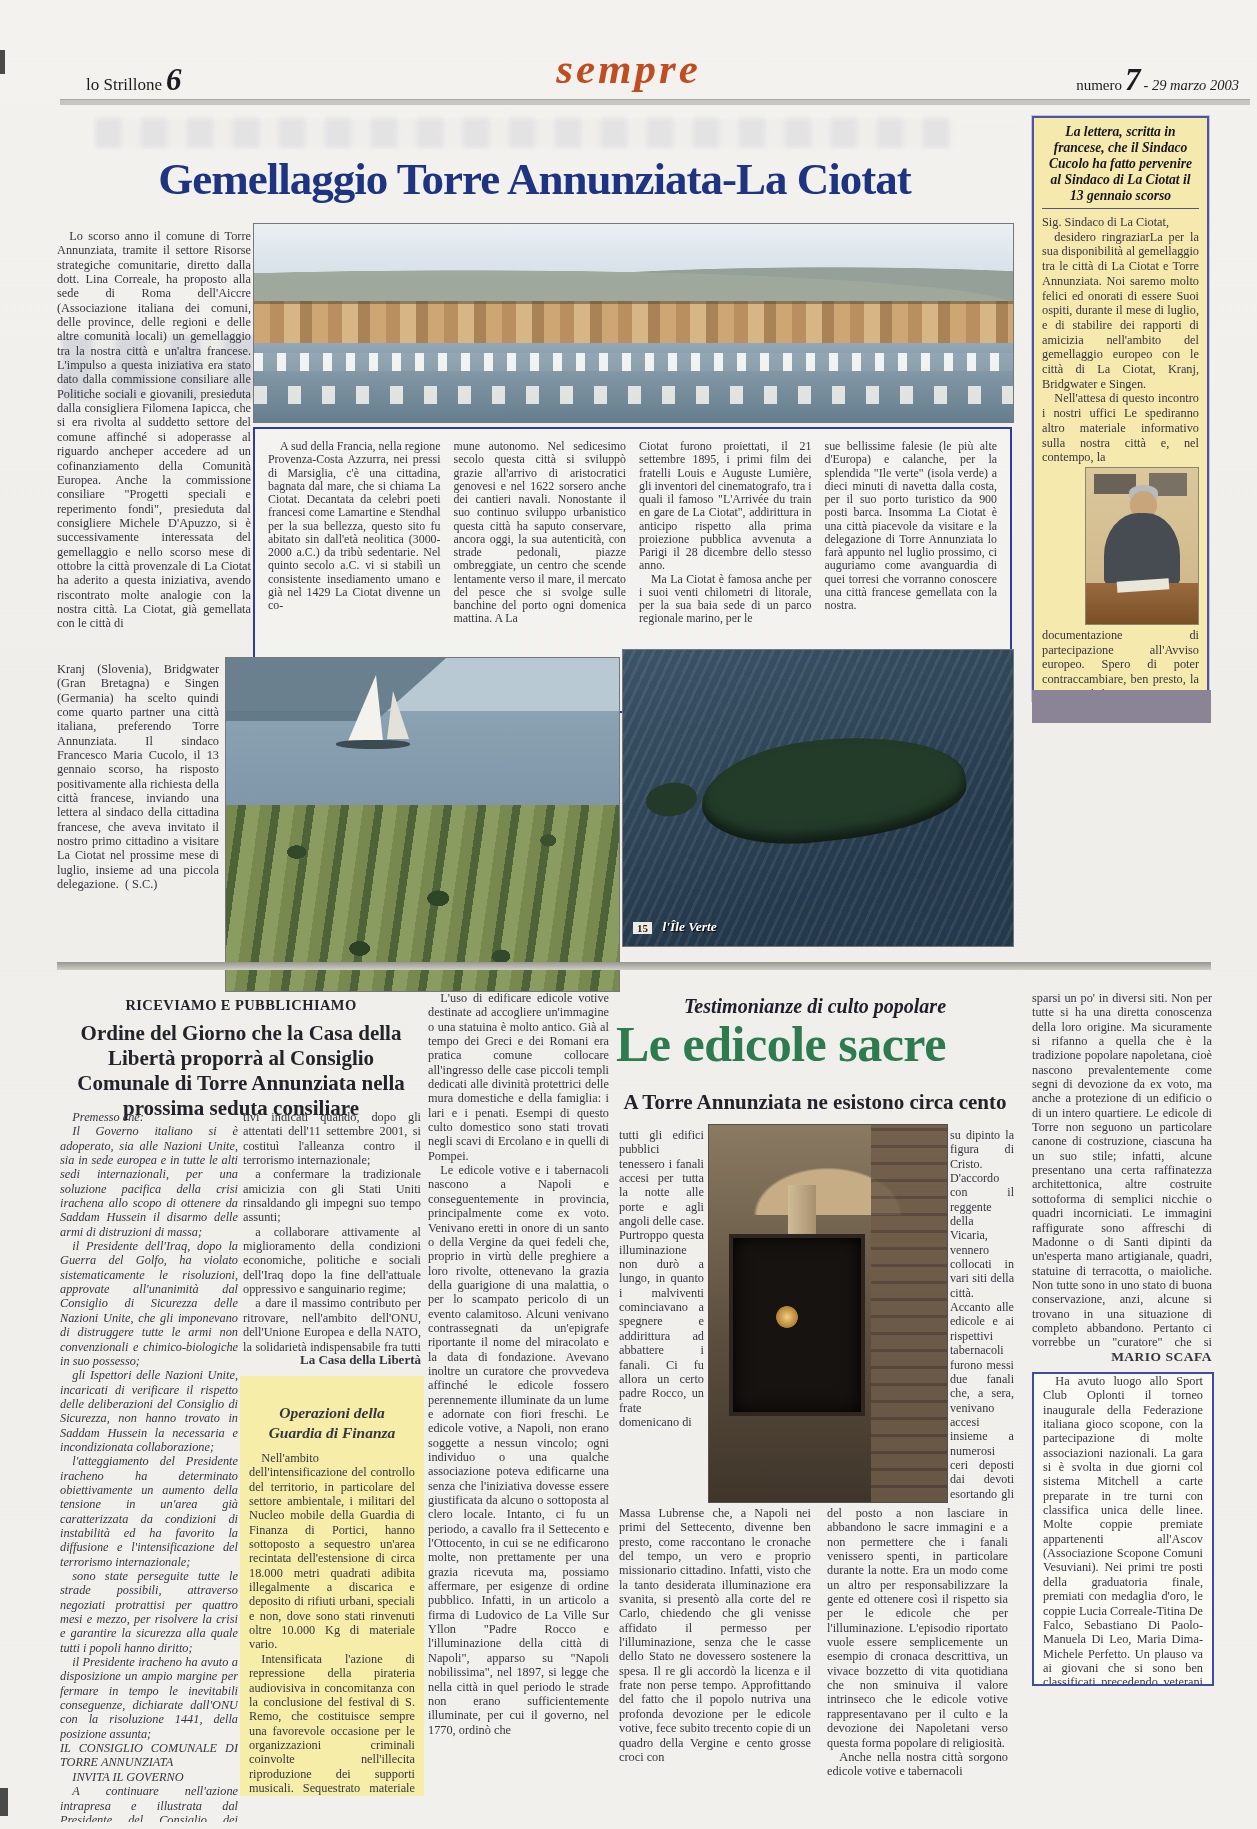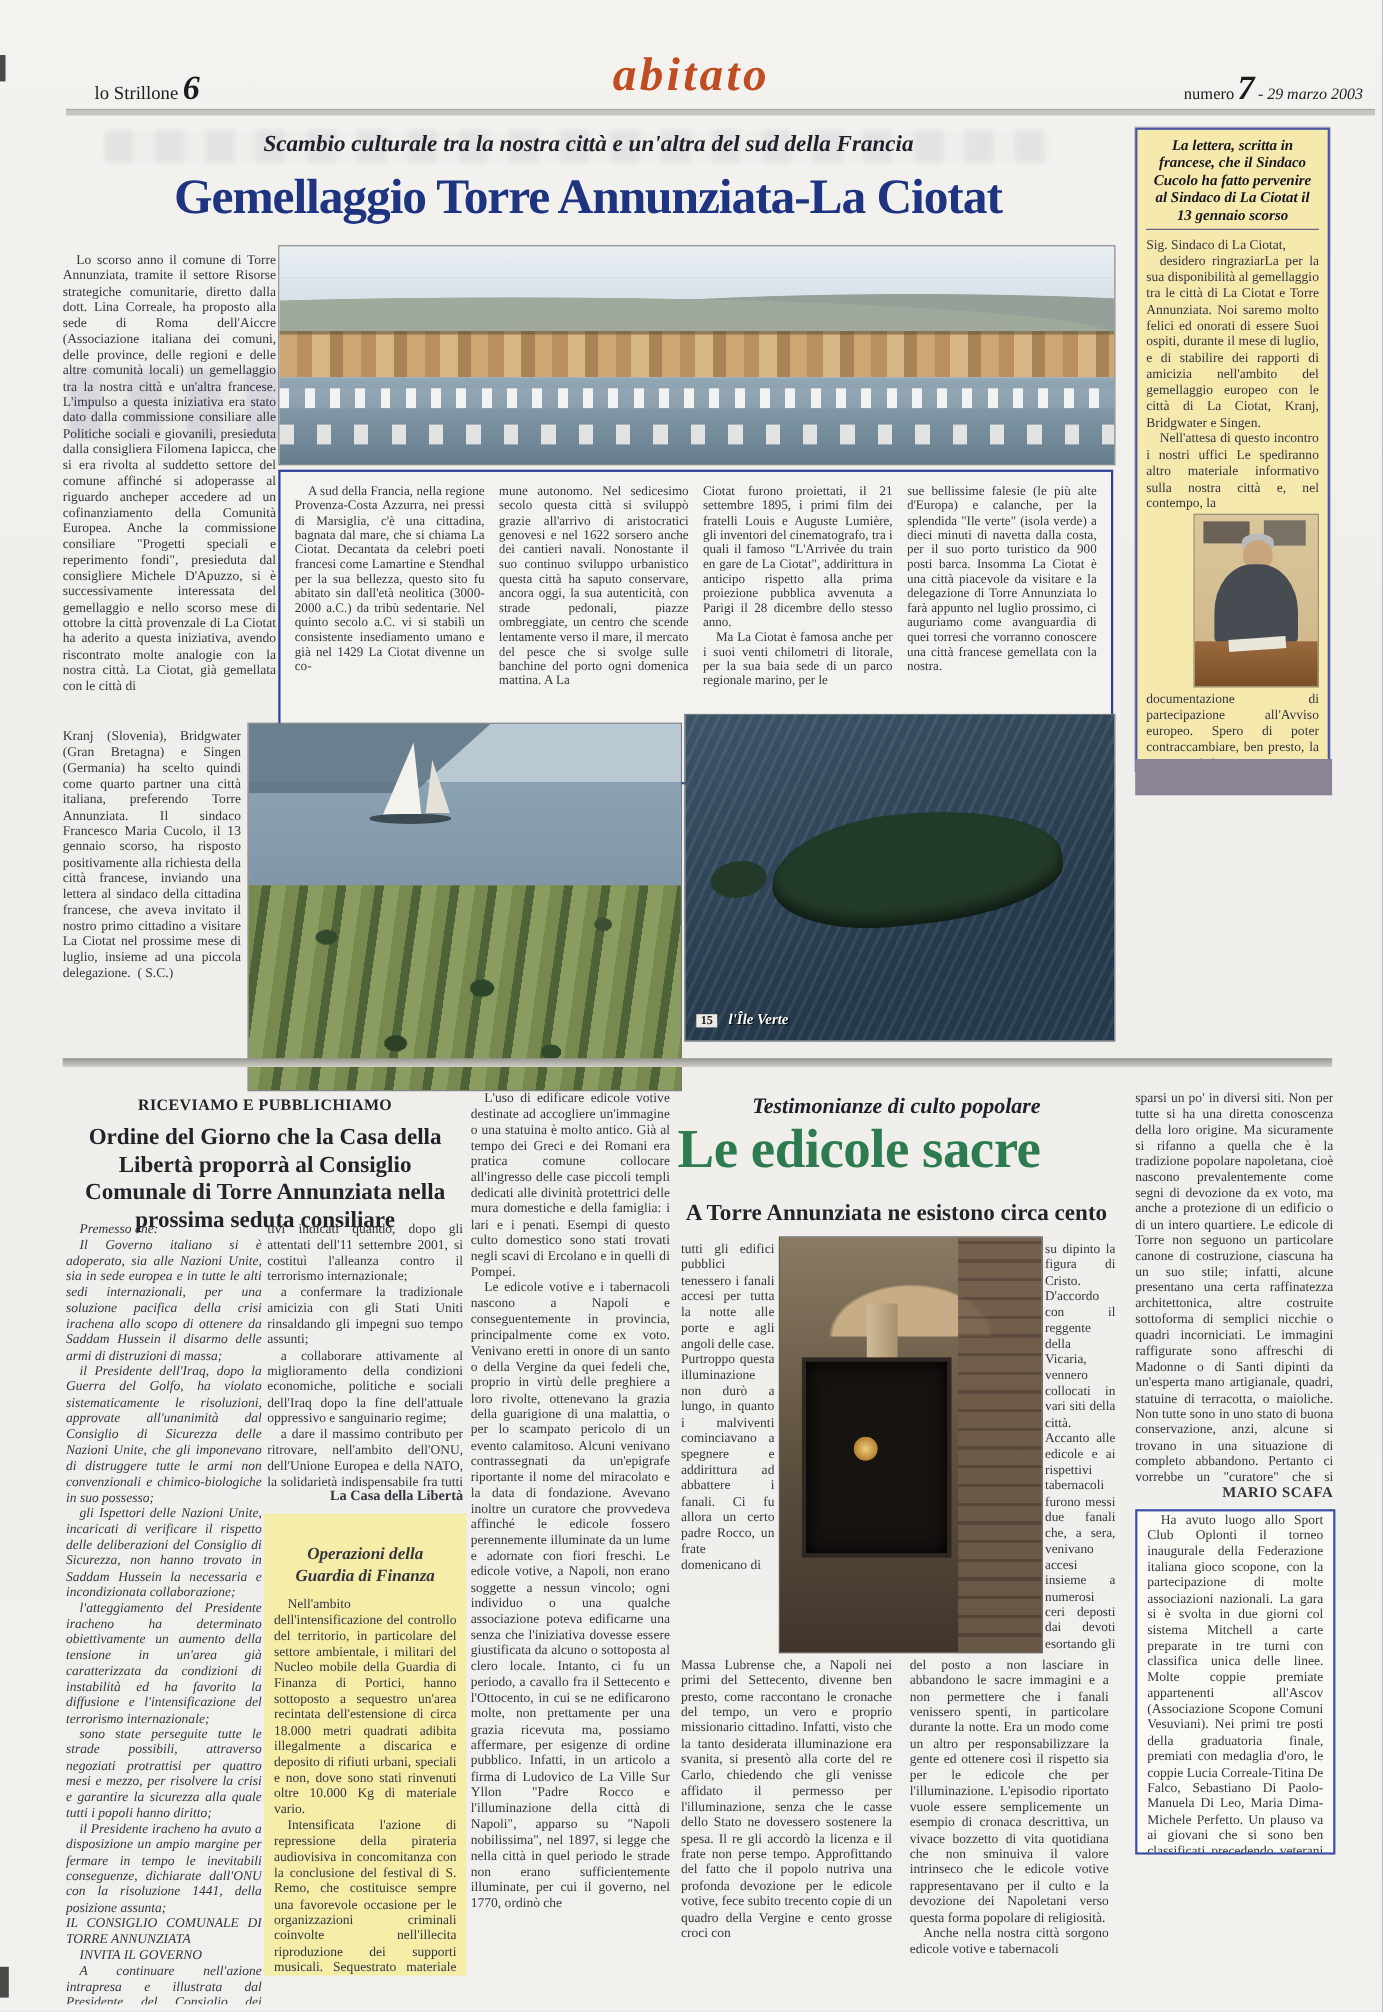--- a/index.html
+++ b/index.html
@@ -135,28 +135,27 @@
 
   <div class="abs ghost" id="ghost1"></div>
   <div class="abs ghost" id="ghost2"></div>
   <div class="notch" id="notch1"></div>
   <div class="notch" id="notch2"></div>
 
   <div class="abs" id="mh-left">
     <span>lo Strillone</span><span class="pgnum">6</span>
   </div>
   <div class="abs" id="mh-center">
-    <span>abitato</span>
+    <span>sempre</span>
   </div>
   <div class="abs" id="mh-right">
     <span>numero</span><span class="issue">7</span><span class="date">- 29 marzo 2003</span>
   </div>
   <div class="abs" id="top-rule"></div>
 
-  <div class="abs" id="kicker">Scambio culturale tra la nostra città e un'altra del sud della Francia</div>
   <div class="abs" id="headline">Gemellaggio Torre Annunziata-La Ciotat</div>
 
   <div class="photo" id="photo-harbor">
     <div class="ph-sky"></div>
     <div class="ph-hills"></div>
     <div class="ph-bldg"></div>
     <div class="ph-water"></div>
     <div class="ph-boats"></div>
     <div class="ph-boats2"></div>
   </div>

